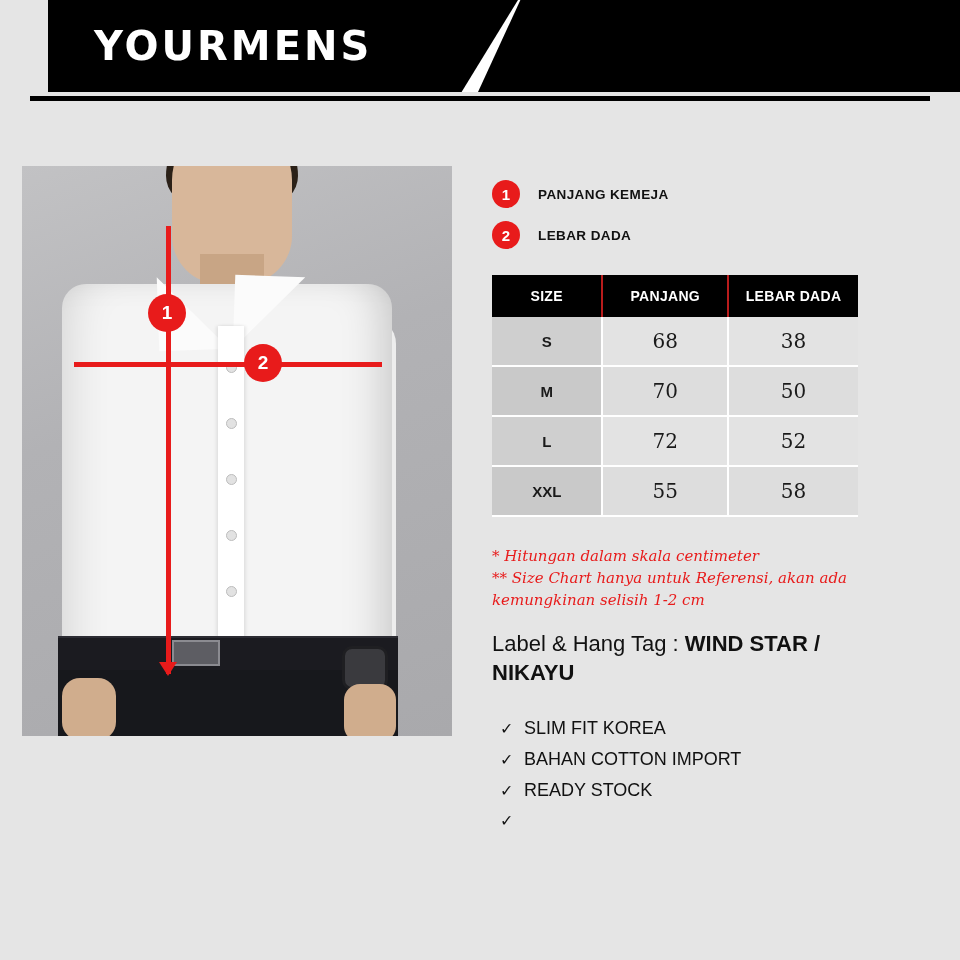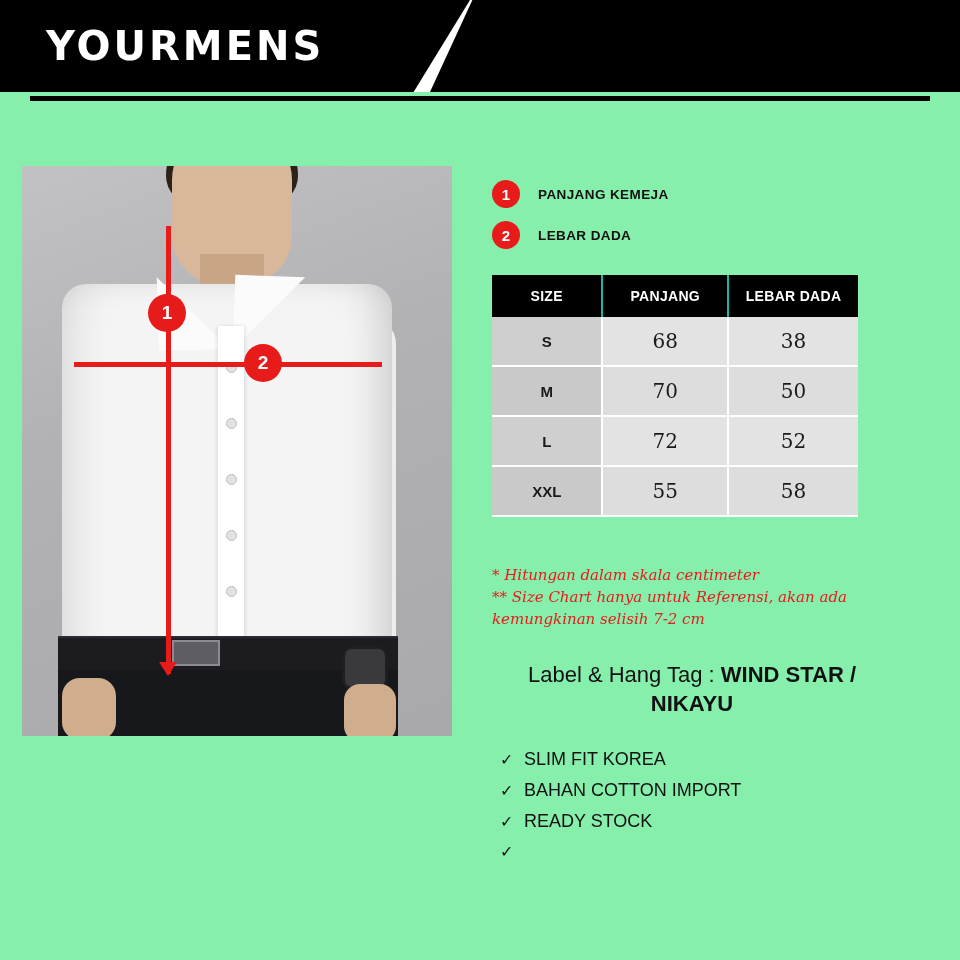--- a/index.html
+++ b/index.html
@@ -6,21 +6,22 @@
   html, body {
     margin: 0; padding: 0;
     width: 960px; height: 960px;
     background: #ffffff;
     font-family: "Liberation Sans", sans-serif;
     overflow: hidden;
   }
   .page {
     position: relative;
     width: 960px; height: 960px;
-    background: #86efac;
+    background: #e5e5e5;
+    padding-left: 48px;
   }
 
   
   .header {
     position: relative;
     width: 960px;
     height: 92px;
     background: #ffffff;
     overflow: hidden;
   }
@@ -278,21 +279,21 @@
     table-layout: fixed;
   }
   .table th {
     background: #000000;
     color: #ffffff;
     font-size: 14px;
     font-weight: bold;
     padding: 13px 4px;
     text-align: center;
     letter-spacing: 0.3px;
-    border-right: 2px solid #14b8a6;
+    border-right: 2px solid #b91c1c;
   }
   .table th:last-child { border-right: none; }
   .table td {
     font-size: 15px;
     color: #1a1a1a;
     text-align: center;
     padding: 12px 4px;
     border-right: 2px solid #ffffff;
     border-bottom: 2px solid #ffffff;
   }
@@ -304,35 +305,34 @@
   .table td.val-cell {
     background: #e3e3e3;
     font-family: "DejaVu Serif", serif;
     font-size: 20px;
   }
   .table tr:nth-child(even) td.size-cell { background: #c9c9c9; }
   .table tr:nth-child(even) td.val-cell { background: #dddddd; }
 
   
   .notes {
-    margin-top: 47px;
+    margin-top: 28px;
     color: #e81b1b;
     font-size: 15px;
     font-style: italic;
     line-height: 22px;
     font-family: "DejaVu Serif", serif;
     width: 400px;
   }
   .label-tag {
-    margin-top: 30px;
+    margin-top: 18px;
     font-size: 22px;
     line-height: 29px;
     color: #111;
     width: 400px;
-    text-align: center;
   }
   .label-tag .bold { font-weight: bold; }
 
   .features {
     margin-top: 26px;
     list-style: none;
     padding: 0;
     margin-left: 8px;
   }
   .features li {
@@ -429,21 +429,21 @@
           <td class="size-cell">XXL</td>
           <td class="val-cell">55</td>
           <td class="val-cell">58</td>
         </tr>
       </tbody>
     </table>
 
     <div class="notes">
       <div>* Hitungan dalam skala centimeter</div>
       <div>** Size Chart hanya untuk Referensi, akan ada</div>
-      <div>kemungkinan selisih 7-2 cm</div>
+      <div>kemungkinan selisih 1-2 cm</div>
     </div>
 
     <div class="label-tag">
       <span>Label &amp; Hang Tag : </span><span class="bold">WIND STAR / NIKAYU</span>
     </div>
 
     <ul class="features">
       <li>
         <span class="tick">✓</span>
         <span>SLIM FIT KOREA</span>

